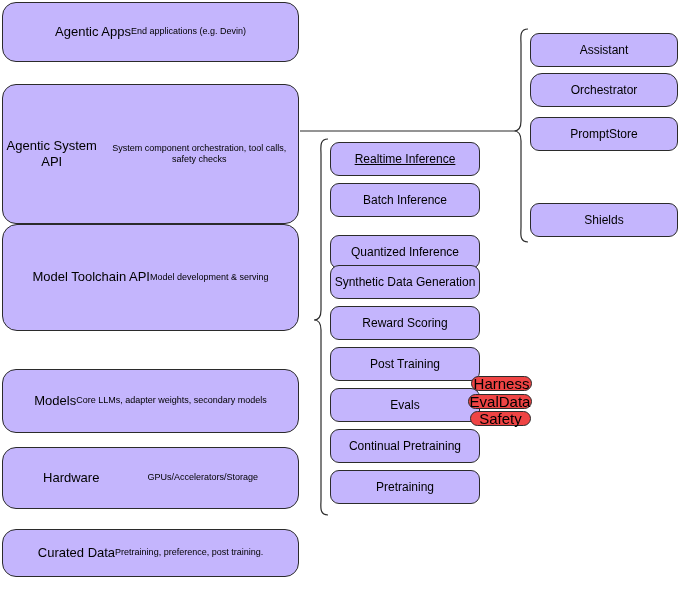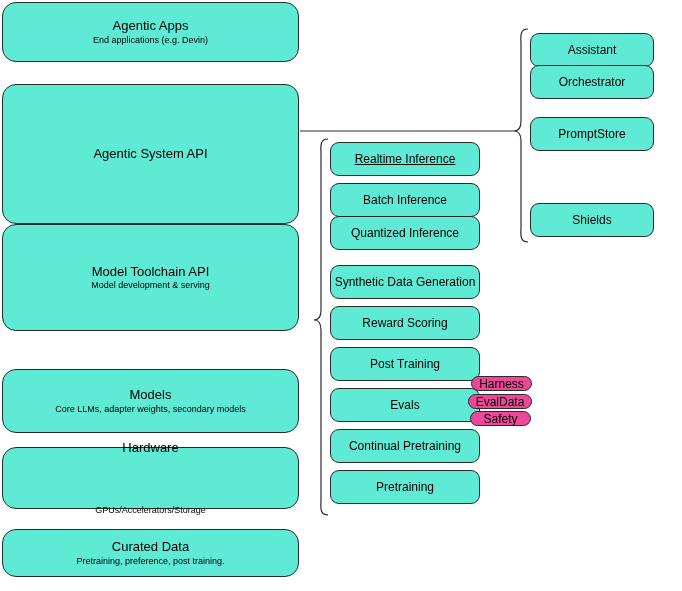--- a/index.html
+++ b/index.html
@@ -14,24 +14,24 @@
   #canvas {
     position: relative;
     width: 682px;
     height: 591px;
     overflow: hidden;
     background: #ffffff;
   }
   .node {
     position: absolute;
     box-sizing: border-box;
-    background: #5eead4;
+    background: #c4b5fd;
     border: 1px solid #2b2b2b;
     display: flex;
-    flex-direction: column;
+    flex-direction: row;
     align-items: center;
     justify-content: center;
     text-align: center;
     line-height: 1.25;
   }
   
   .layer {
     border-radius: 14px;
     left: 2px;
     width: 297px;
@@ -49,31 +49,31 @@
     border-radius: 9px;
     height: 34px;
     font-size: 12px;
   }
   .chip-mid {
     left: 330px;
     width: 150px;
   }
   .chip-right {
     left: 530px;
-    width: 124px;
+    width: 148px;
   }
   
   .pill {
     position: absolute;
     box-sizing: border-box;
-    background: #ec4899;
+    background: #ef4444;
     border: 1px solid #2b2b2b;
     border-radius: 999px;
     height: 15px;
-    font-size: 12px;
+    font-size: 15px;
     display: flex;
     align-items: center;
     justify-content: center;
     z-index: 5;
   }
   svg.overlay {
     position: absolute;
     left: 0;
     top: 0;
     width: 682px;
@@ -113,23 +113,24 @@
              C 321 506 319 515 328 515"></path>
   </svg>
 
   <div class="node layer" style="top:2px;height:60px;">
     <div class="title">Agentic Apps</div>
     <div class="subtitle">End applications (e.g. Devin)</div>
   </div>
 
   <div class="node layer" style="top:84px;height:140px;">
     <div class="title">Agentic System API</div>
+    <div class="subtitle">System component orchestration, tool calls, safety checks</div>
   </div>
 
-  <div class="node layer" style="top:224px;height:107px;">
+  <div class="node layer" style="top:224px;height:107px;border-radius:15px;">
     <div class="title">Model Toolchain API</div>
     <div class="subtitle">Model development &amp; serving</div>
   </div>
 
   <div class="node layer" style="top:369px;height:64px;">
     <div class="title">Models</div>
     <div class="subtitle">Core LLMs, adapter weights, secondary models</div>
   </div>
 
   <div class="node layer" style="top:447px;height:62px;gap:48px;">
@@ -141,21 +142,21 @@
     <div class="title">Curated Data</div>
     <div class="subtitle">Pretraining, preference, post training.</div>
   </div>
 
   <div class="node chip chip-mid" style="top:142px;text-decoration:underline;">
     <span>Realtime Inference</span>
   </div>
   <div class="node chip chip-mid" style="top:183px;">
     <span>Batch Inference</span>
   </div>
-  <div class="node chip chip-mid" style="top:216px;text-align:center;">
+  <div class="node chip chip-mid" style="top:235px;text-align:center;">
     <span>Quantized Inference</span>
   </div>
   <div class="node chip chip-mid" style="top:265px;">
     <span>Synthetic Data Generation</span>
   </div>
   <div class="node chip chip-mid" style="top:306px;">
     <span>Reward Scoring</span>
   </div>
   <div class="node chip chip-mid" style="top:347px;">
     <span>Post Training</span>
@@ -176,21 +177,21 @@
   <div class="pill" style="left:468px;top:394px;width:64px;">
     <span>EvalData</span>
   </div>
   <div class="pill" style="left:470px;top:411px;width:61px;">
     <span>Safety</span>
   </div>
 
   <div class="node chip chip-right" style="top:33px;">
     <span>Assistant</span>
   </div>
-  <div class="node chip chip-right" style="top:65px;">
+  <div class="node chip chip-right" style="top:73px;border-radius:12px;">
     <span>Orchestrator</span>
   </div>
   <div class="node chip chip-right" style="top:117px;">
     <span>PromptStore</span>
   </div>
   <div class="node chip chip-right" style="top:203px;">
     <span>Shields</span>
   </div>
 
 </div>

